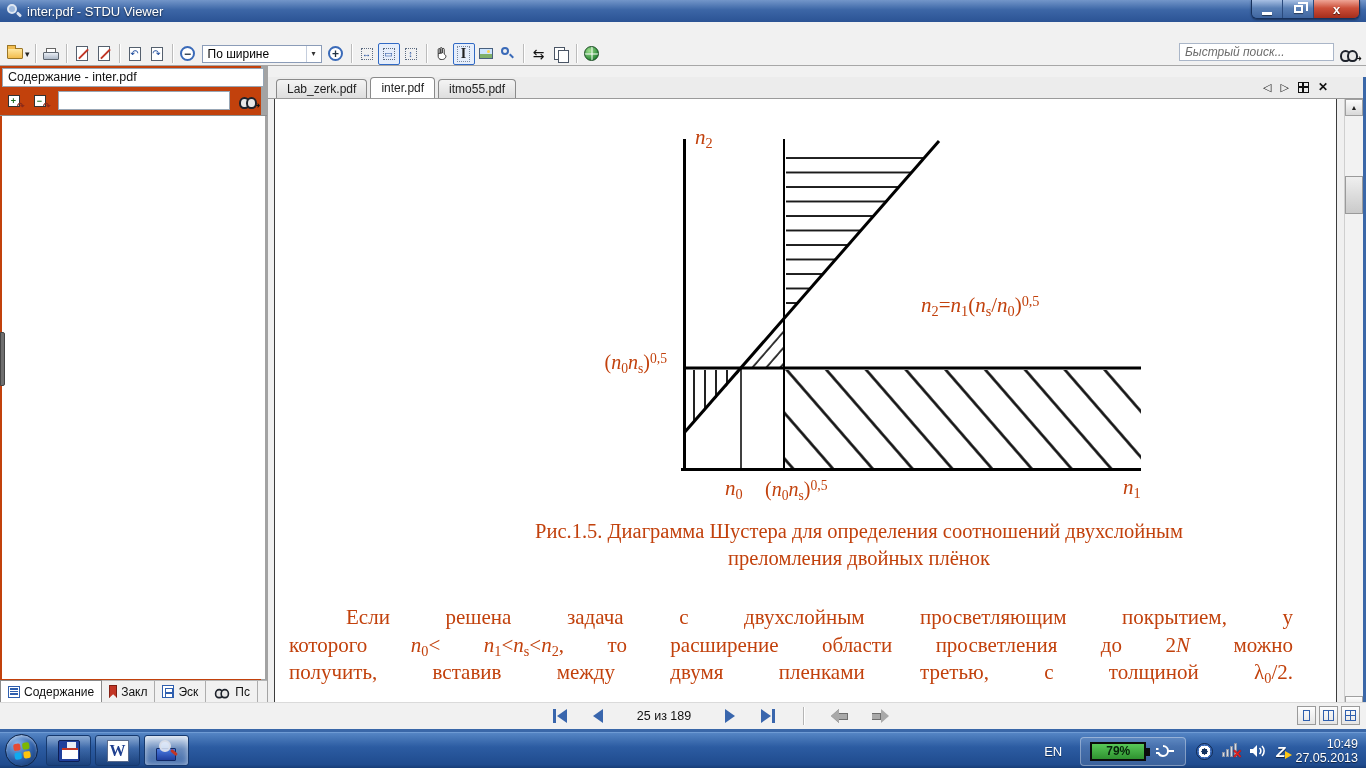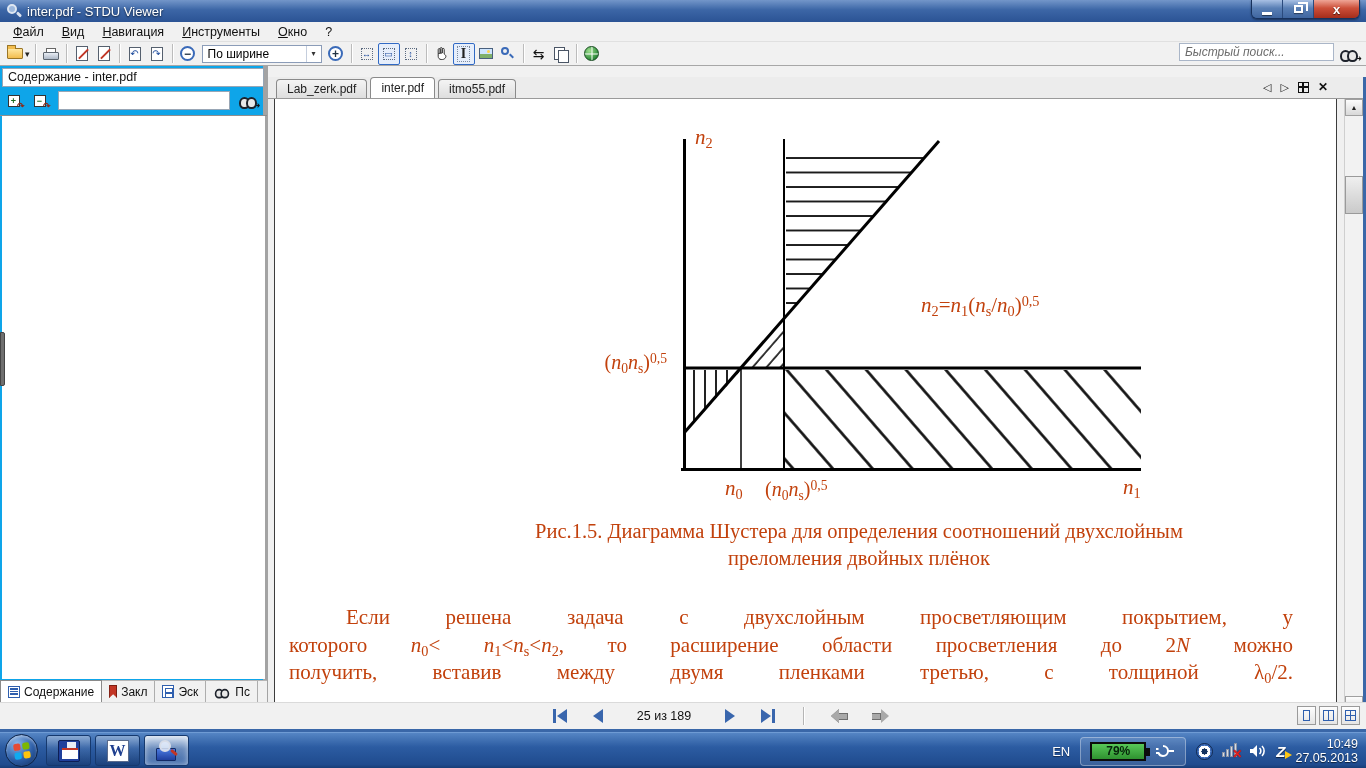--- a/index.html
+++ b/index.html
@@ -61,21 +61,21 @@
   .qsearch{margin-left:auto;display:flex;}
   .qsearch input{width:155px;height:18px;border:1px solid #aab6c8;background:#fff;font-size:12px;padding:0 5px;font-family:"Liberation Sans",sans-serif}
   .qsearch input::placeholder{color:#6b6b6b;font-style:italic}
   .binoc{width:18px;height:12px;position:relative}
   .binoc:before,.binoc:after{content:"";position:absolute;top:2px;width:7px;height:8px;border:2px solid #1d222b;border-radius:50% 50% 45% 45%;background:#e8e8e8}
   .binoc:before{left:0}.binoc:after{right:0}
   .binoc .arrw{position:absolute;right:-4px;bottom:-3px;font-size:8px;color:#111;line-height:1}
 
   
   .main{left:0;top:66px;width:1366px;height:636px}
-  .sidebar{position:absolute;left:0;top:0;width:268px;height:636px;background:#0ea5e9;border-right:5px solid #a3a3a3}
+  .sidebar{position:absolute;left:0;top:0;width:268px;height:636px;background:#c2410c;border-right:7px solid #a3a3a3}
   .sb-header{position:absolute;left:2px;top:2px;width:262px;height:19px;background:#fff;border:1px solid #98a6b5;font-size:12.5px;line-height:17px;padding-left:5px;color:#111}
   .sb-ico{position:absolute;top:25px;width:19px;height:19px;display:flex;align-items:center;justify-content:center}
   .sq-arrow{width:12px;height:12px;border:1px solid #333;background:#fff;position:relative;font-size:9px;font-weight:bold;color:#1c6a1c;text-align:center;line-height:10px}
   .sq-arrow .curve{position:absolute;right:-6px;bottom:-5px;color:#8a2a1a;font-size:9px}
   .sb-input{position:absolute;left:58px;top:25px;width:172px;height:19px;border:1px solid #98a6b5;background:#fff;font-size:12px;padding:0 4px}
   .sb-row-line{position:absolute;left:0;top:49px;width:267px;height:1px;background:#8e8e8e}
   .sb-tree{position:absolute;left:2px;top:50px;width:263px;height:563px;background:#fff}
   .sb-tabs{position:absolute;left:0;bottom:0;width:267px;height:22px;background:#f1f1f1;border-top:1px solid #b5b5b5;display:flex;align-items:stretch;font-size:12px}
   .sbtab{display:flex;align-items:center;gap:4px;padding:0 7px;color:#111;border-right:1px solid #adadad}
   .sbtab.active{background:#fff;border:1px solid #8a8a8a;border-bottom:none;margin-top:-1px;font-weight:normal}
@@ -149,21 +149,21 @@
   .tapp.active{background:linear-gradient(rgba(255,255,255,.75),rgba(255,255,255,.3) 45%,rgba(160,200,255,.25));box-shadow:inset 0 0 6px rgba(255,255,255,.6)}
   .floppy{width:22px;height:22px;background:#20409c;border:1px solid #0d1f55;border-radius:2px;position:relative}
   .floppy:before{content:"";position:absolute;right:3px;top:1px;width:9px;height:8px;background:#e8ecf6}
   .floppy:after{content:"";position:absolute;left:3px;bottom:2px;width:16px;height:9px;background:#fff;border-top:2px solid #c23525}
   .wordic{width:22px;height:22px;background:#fff;border:1px solid #5a6b8c;position:relative;display:flex;align-items:center;justify-content:center;font-family:"Liberation Serif",serif;font-weight:bold;color:#1f3f8f;font-size:16px}
   .stduic{width:24px;height:22px;position:relative}
   .stduic .book{position:absolute;left:1px;bottom:1px;width:20px;height:13px;background:linear-gradient(#4a7ae0,#1f3f9f);border:1px solid #122a66;border-radius:1px}
   .stduic .lens2{position:absolute;left:4px;top:0;width:12px;height:12px;border:2px solid #d8dde8;border-radius:50%;background:rgba(235,242,255,.8)}
   .stduic .hnd{position:absolute;left:15px;top:11px;width:8px;height:3px;background:#c23525;transform:rotate(40deg);border-radius:2px}
   .tray{position:absolute;right:4px;top:0;height:36px;display:flex;align-items:center;color:#fff}
-  .lang{font-size:13px;margin-right:10px;text-shadow:0 1px 1px rgba(0,0,0,.5)}
+  .lang{font-size:13px;margin-right:18px;text-shadow:0 1px 1px rgba(0,0,0,.5)}
   .batt-wrap{display:flex;align-items:center;gap:8px;background:rgba(255,255,255,.13);border:1px solid rgba(255,255,255,.35);border-radius:4px;height:29px;padding:0 9px;margin-right:10px}
   .battery{width:56px;height:19px;border:2px solid #0c0c0c;background:linear-gradient(#58c858,#2f9230);position:relative;display:flex;align-items:center;justify-content:center;font-size:12px;font-weight:bold;color:#06230a}
   .battery:after{content:"";position:absolute;right:-6px;top:4px;width:4px;height:8px;background:#0c0c0c}
   .trayicons{display:flex;align-items:center;gap:9px;margin-right:10px}
   .eye{width:17px;height:17px;border-radius:50%;background:radial-gradient(circle,#14325e 0 28%,#ffffff 30% 55%,#3a6ab8 57% 100%);border:1px solid #11284e}
   .net{position:relative;width:18px;height:16px}
   .net i{position:absolute;bottom:2px;width:3px;background:#d5dce8;border:1px solid #8a94a6}
   .net .x{position:absolute;right:-2px;bottom:-2px;color:#d22;font-size:12px;font-weight:bold;text-shadow:0 0 1px #700}
   .zicon{position:relative;font-weight:bold;font-style:italic;font-size:15px;color:#fff;text-shadow:0 1px 1px rgba(0,0,0,.6)}
   .zicon:after{content:"";position:absolute;right:-7px;bottom:1px;width:0;height:0;border-style:solid;border-width:4px 0 4px 7px;border-color:transparent transparent transparent #ffc612}
@@ -186,28 +186,20 @@
         </div>
       <div class="wbtn">
           <span class="glyph-restore"></span>
         </div>
       <div class="wbtn close">
           <span>x</span>
         </div>
     </div>
   </div>
 
-  <div class="abs menubar">
-    <span class="menu-item"><u>Ф</u>айл</span>
-    <span class="menu-item"><u>В</u>ид</span>
-    <span class="menu-item"><u>Н</u>авигация</span>
-    <span class="menu-item"><u>И</u>нструменты</span>
-    <span class="menu-item"><u>О</u>кно</span>
-    <span class="menu-item">?</span>
-  </div>
 
   <div class="abs toolbar">
     <span class="tb">
         <span class="folder"></span>
         <span class="caret">▾</span>
       </span>
     <span class="sep"></span>
     <span class="tb">
         <span class="printer">
           <span class="paper"></span>

